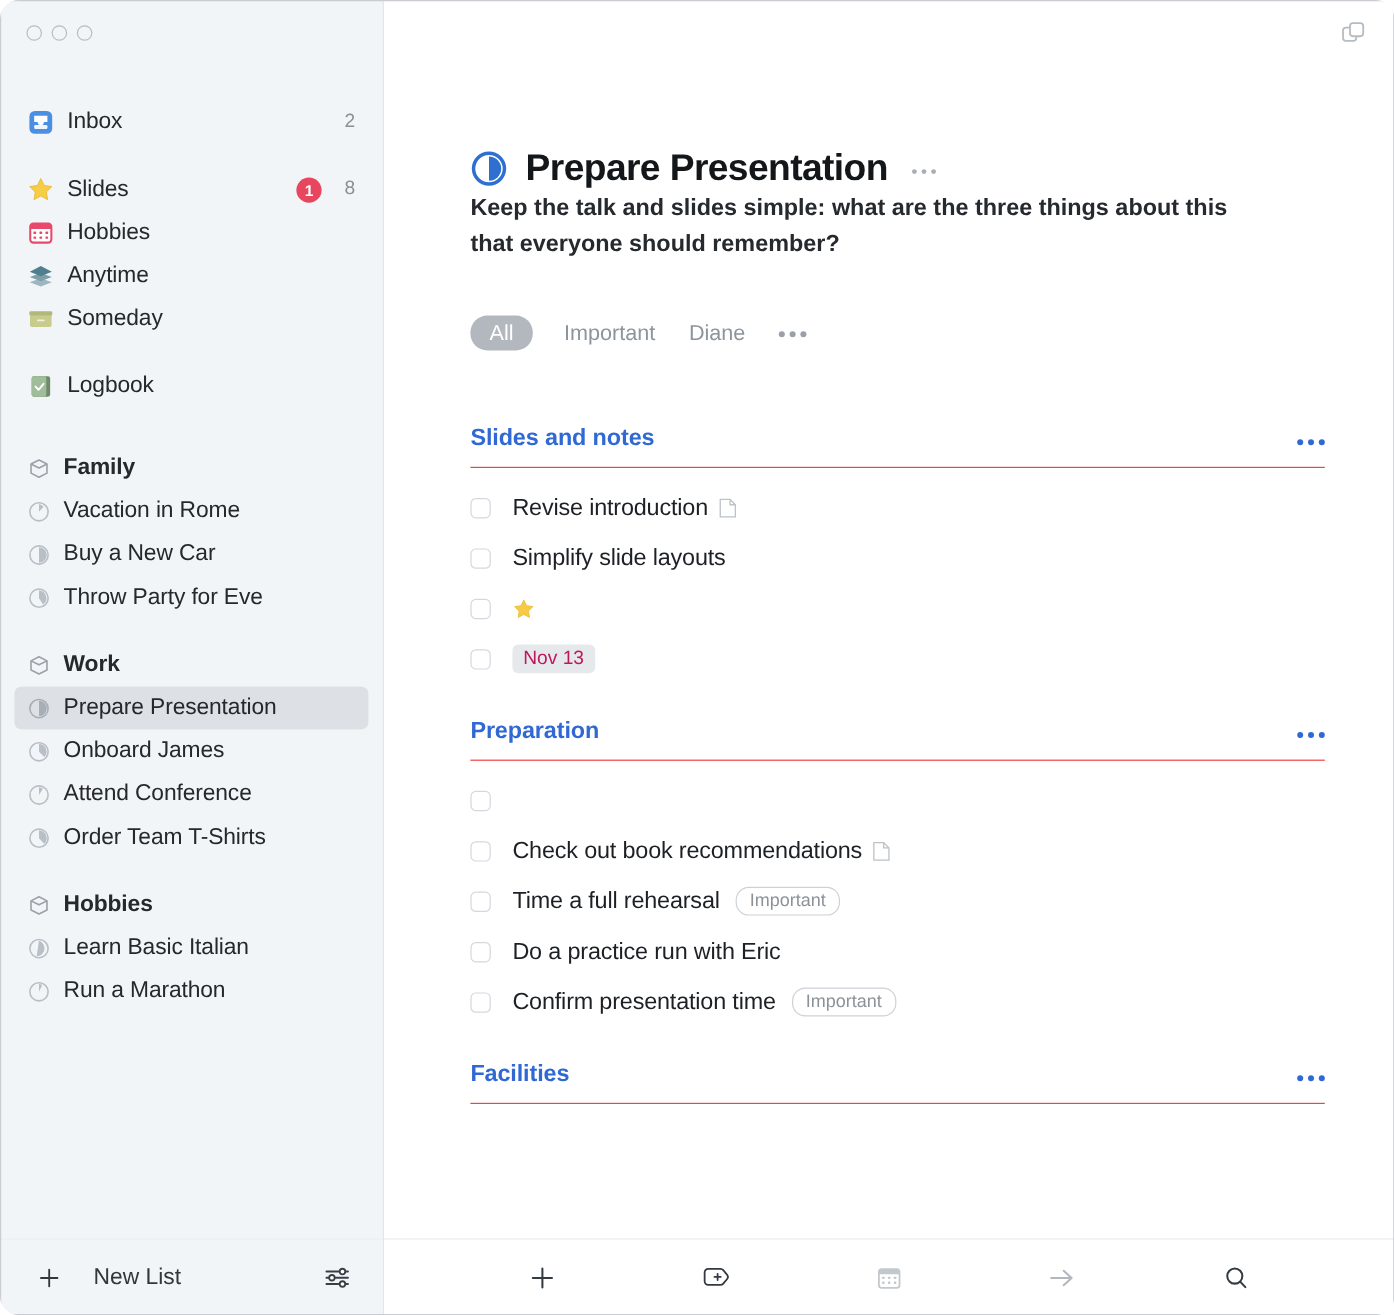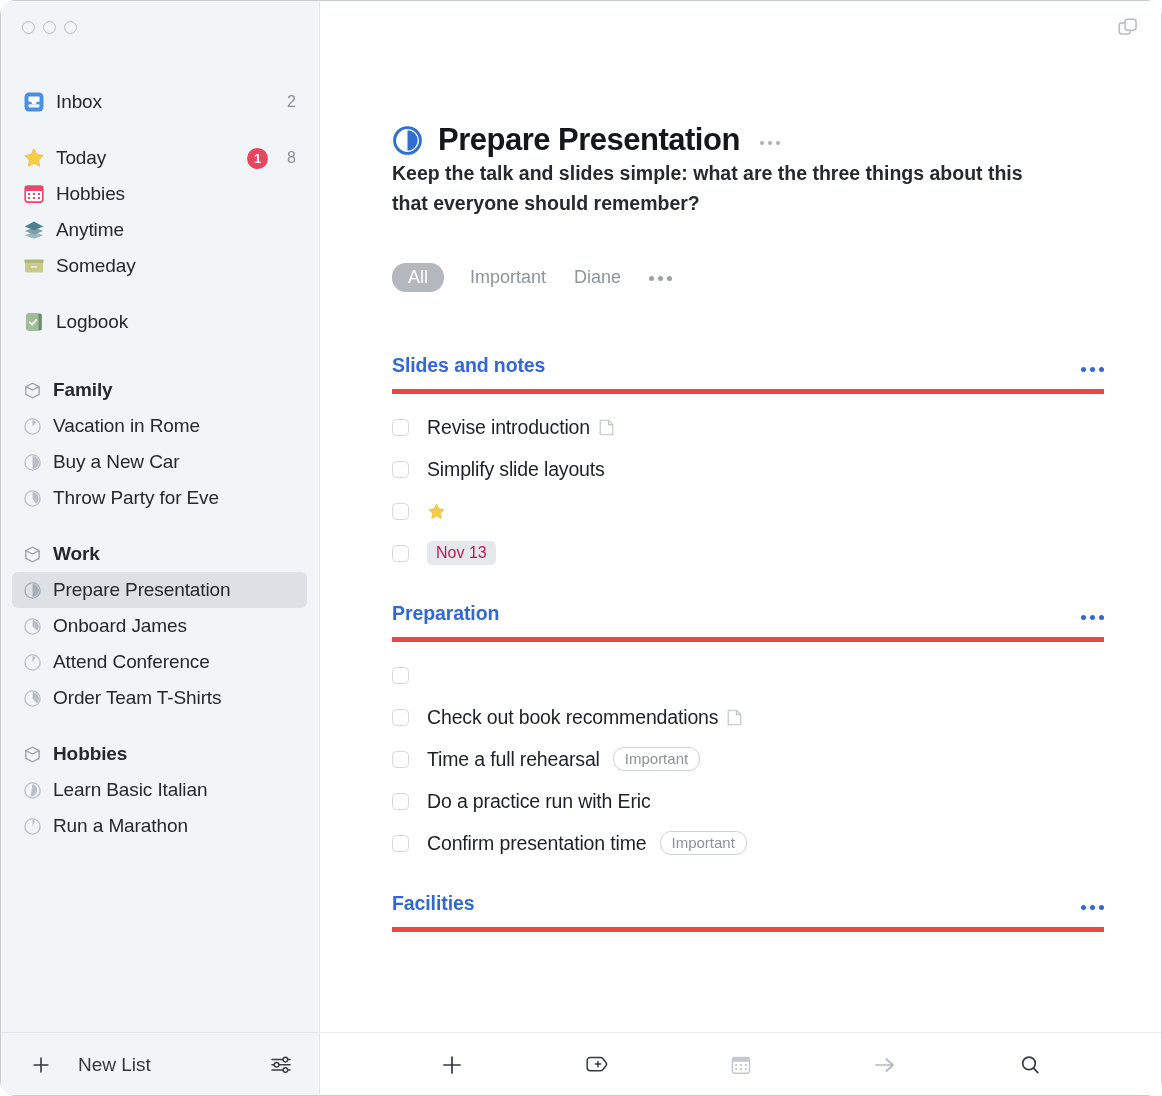--- a/index.html
+++ b/index.html
@@ -170,21 +170,21 @@
   .filters .dots-gray i { width: 5px; height: 5px; background: #9aa0a7; }
 
   
   .section { margin-top: 62px; }
   .section + .section { margin-top: 28px; }
   .section-head {
     display: flex;
     align-items: baseline;
     justify-content: space-between;
     padding-bottom: 12px;
-    border-bottom: 5px solid #ef4444;
+    border-bottom: 1px solid #ef4444;
   }
   .section-title {
     font-size: 19.5px;
     font-weight: bold;
     color: #3069d3;
     letter-spacing: -0.1px;
   }
   .dots-blue { display: flex; gap: 4px; align-items: center; }
   .dots-blue i { width: 5px; height: 5px; border-radius: 50%; background: #3069d3; display:block;}
 
@@ -272,21 +272,21 @@
         </div>
 
         <div class="nav-gap"></div>
 
         <div class="nav-item">
           <span class="ico">
             <svg viewBox="0 0 22 22" class="ico">
                 <path d="M11 1.8l2.85 5.78 6.38.93-4.62 4.5 1.09 6.35L11 16.27l-5.7 3.09 1.09-6.35-4.62-4.5 6.38-.93z" fill="#f7cd46" stroke="#eab62e" stroke-width=".7" stroke-linejoin="round"></path>
               </svg>
           </span>
-          <span class="nav-label">Today</span>
+          <span class="nav-label">Slides</span>
           <span class="badge">1</span>
           <span class="nav-count">8</span>
         </div>
 
         <div class="nav-item">
           <span class="ico">
             <svg viewBox="0 0 22 22" class="ico">
                 <rect x="2.2" y="3.2" width="17.6" height="16" rx="2.6" fill="#fff" stroke="#e8496b" stroke-width="1.7"></rect>
                 <path d="M2.2 5.8a2.6 2.6 0 0 1 2.6-2.6h12.4a2.6 2.6 0 0 1 2.6 2.6v2.1H2.2z" fill="#e8496b"></path>
                 <g fill="#e8496b">

